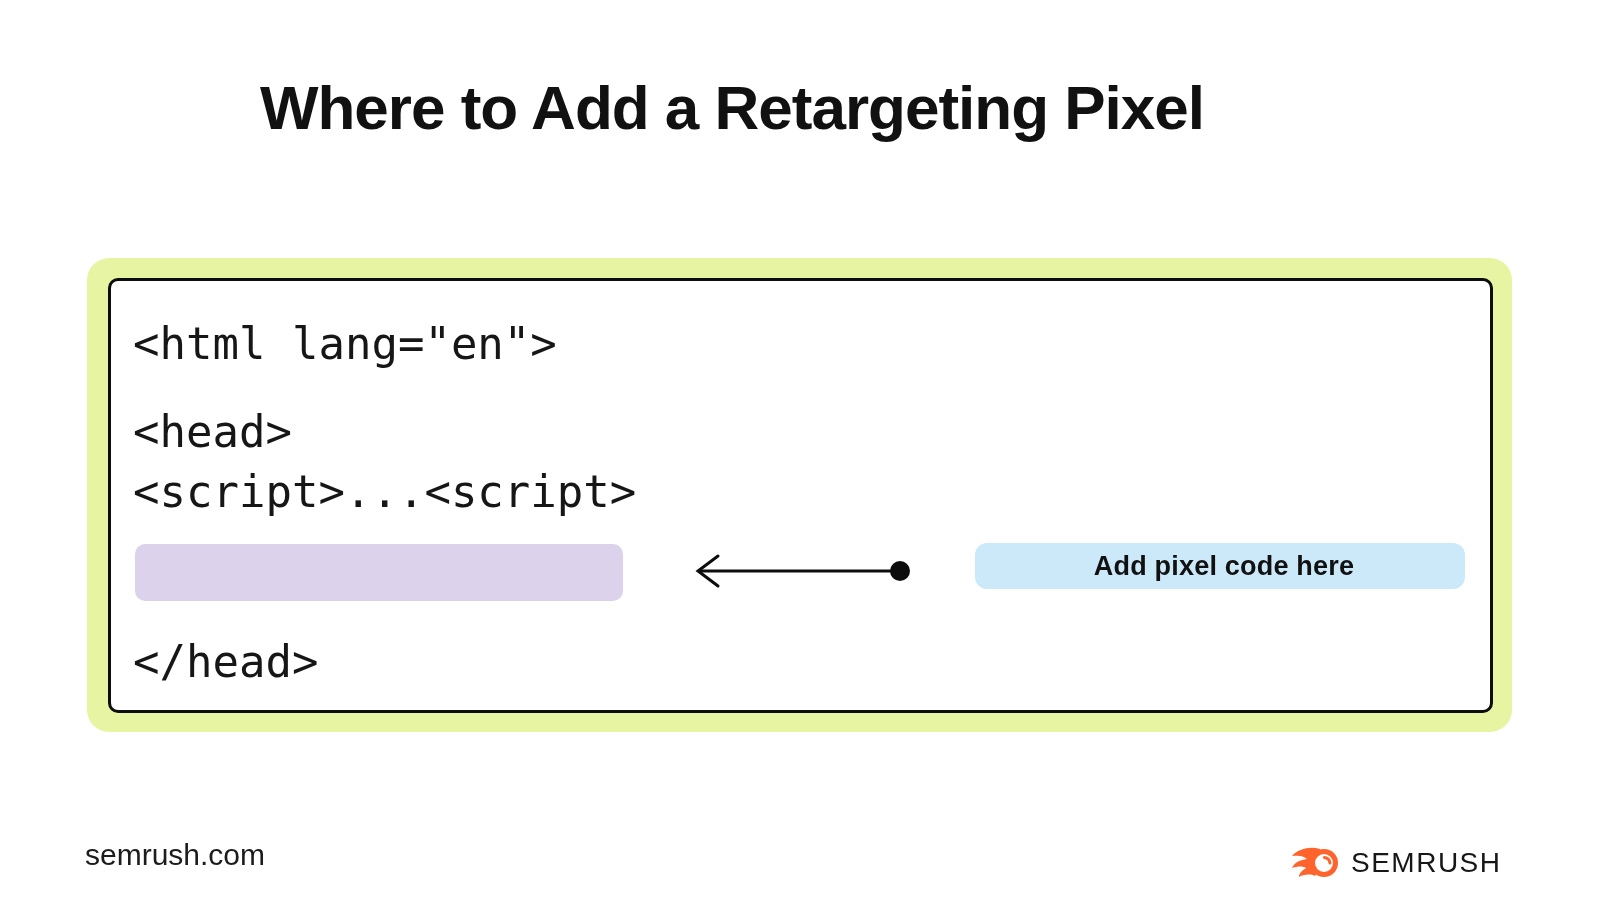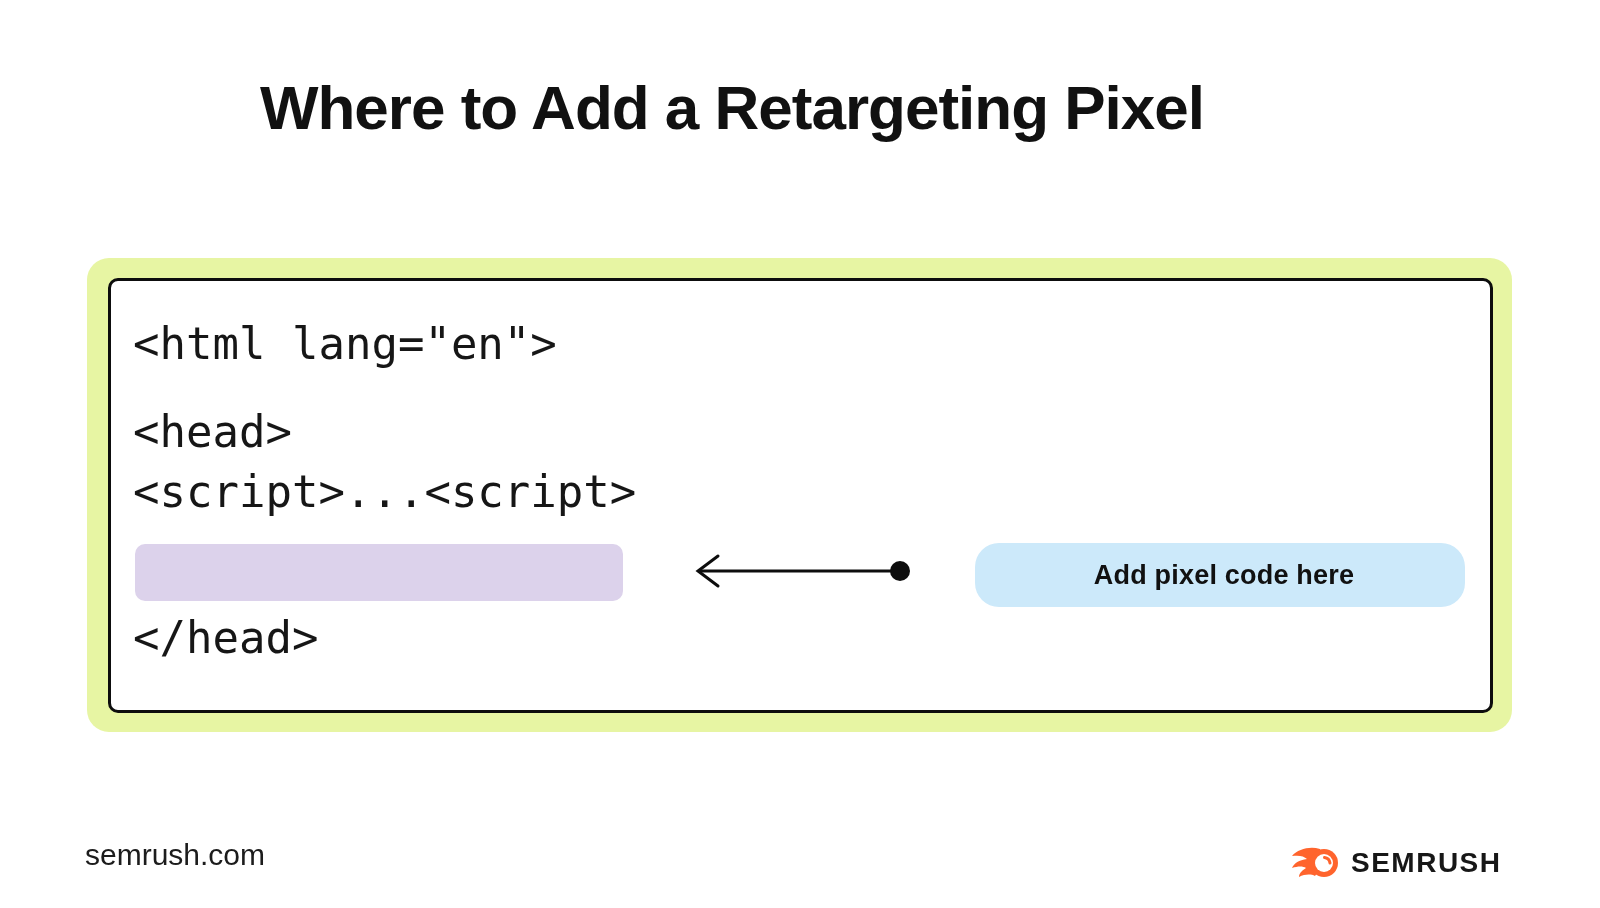--- a/index.html
+++ b/index.html
@@ -48,43 +48,43 @@
     left: 133px;
     font-family: "DejaVu Sans Mono", monospace;
     font-size: 44px;
     line-height: 52px;
     color: #161616;
     white-space: pre;
   }
   .line-1 { top: 318px; }
   .line-2 { top: 390px; margin-top: 16px; }
   .line-3 { top: 466px; }
-  .line-4 { top: 612px; }
+  .line-4 { top: 636px; }
   .placeholder {
     position: absolute;
     left: 135px;
     top: 544px;
     width: 488px;
     height: 57px;
     background: #dcd2eb;
     border-radius: 10px;
   }
   .arrow {
     position: absolute;
     left: 688px;
     top: 550px;
   }
   .callout {
     position: absolute;
     left: 975px;
     top: 543px;
     width: 490px;
-    height: 64px;
+    height: 46px;
     background: #cce9fa;
-    border-radius: 24px;
+    border-radius: 12px;
     display: flex;
     align-items: center;
     justify-content: center;
     padding-left: 8px;
   }
   .callout span {
     font-size: 27px;
     font-weight: 600;
     color: #111111;
     letter-spacing: 0.2px;
@@ -99,21 +99,21 @@
   .logo {
     position: absolute;
     left: 1291px;
     top: 844px;
     display: flex;
     align-items: center;
     gap: 10px;
   }
   .wordmark {
     font-size: 28px;
-    font-weight: 700;
+    font-weight: 400;
     letter-spacing: 1.5px;
     color: #171717;
   }
 </style>
 </head>
 <body>
 
 <div class="canvas">
 
   <h1 class="title">Where to Add a Retargeting Pixel</h1>

